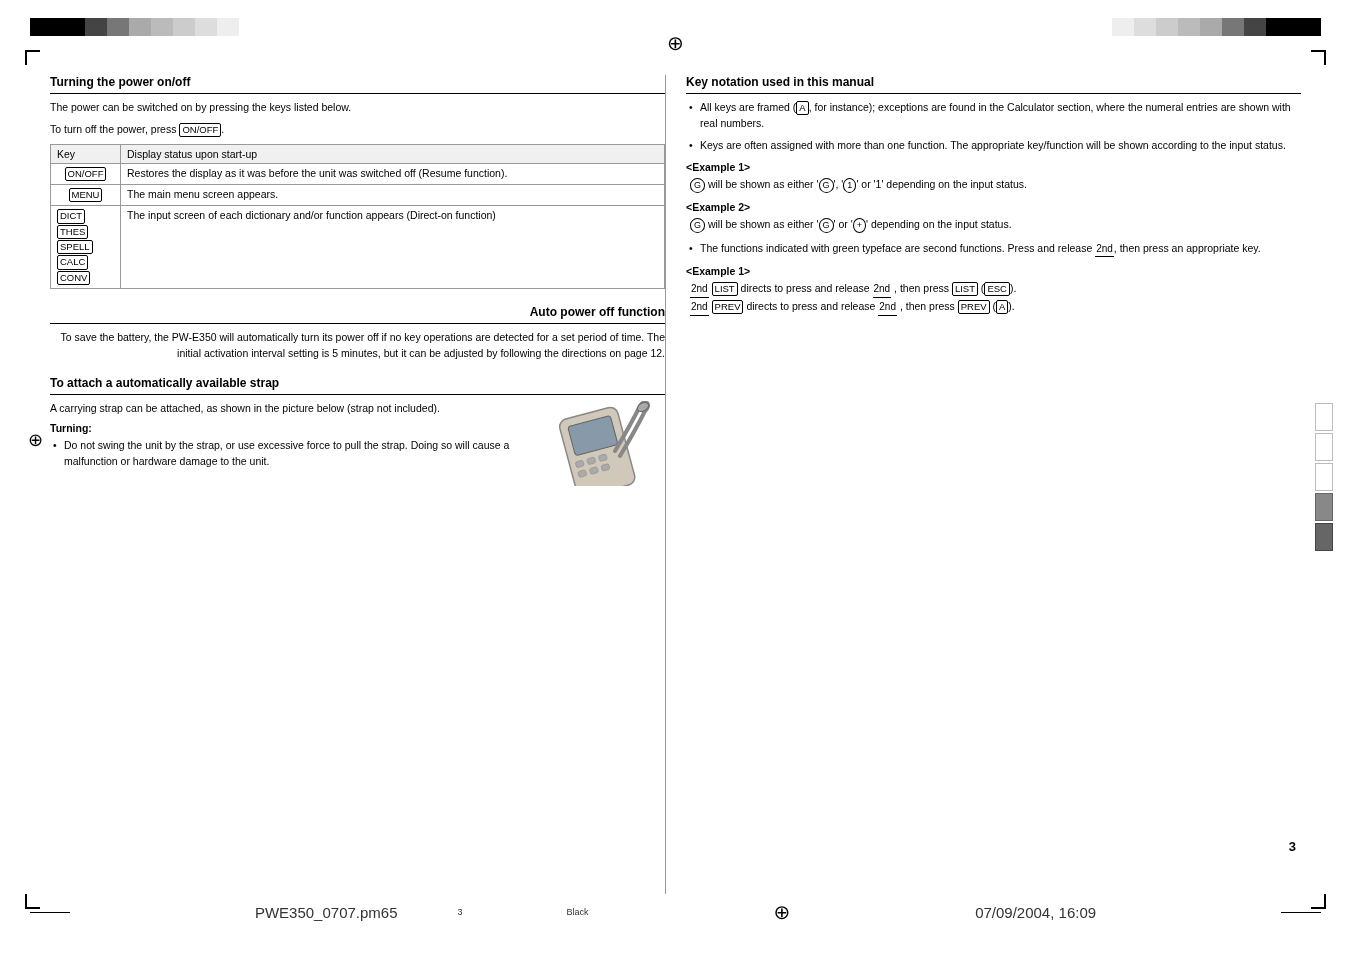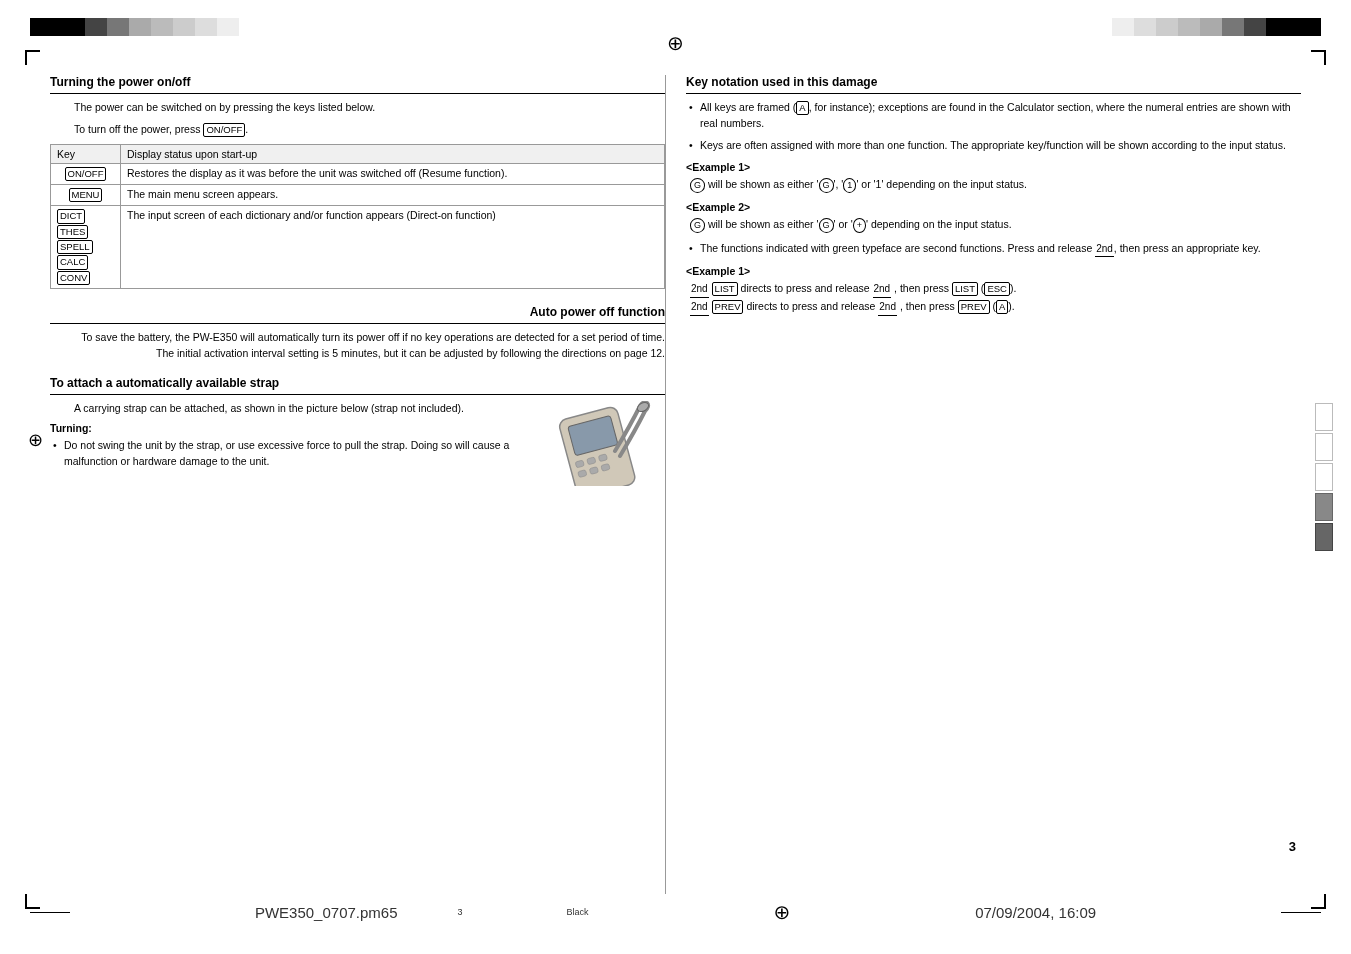--- a/index.html
+++ b/index.html
@@ -92,21 +92,20 @@
     .section-divider {
       border: none;
       border-top: 1.5px solid #000;
       margin-bottom: 6px;
     }
 
     .section-text {
       font-size: 10.5px;
       line-height: 1.5;
       margin-bottom: 6px;
-      margin-left: 24px;
     }
 
     
     .power-table {
       width: 100%;
       border-collapse: collapse;
       font-size: 10.5px;
       margin-bottom: 16px;
     }
 
@@ -513,21 +512,21 @@
             <li>Do not swing the unit by the strap, or use excessive force to pull the strap. Doing so will cause a malfunction or hardware damage to the unit.</li>
           </ul>
         </div>
       </div>
 
     </div>
 
     <div class="right-column">
 
       <div>
-        <div class="section-title">Key notation used in this damage</div>
+        <div class="section-title">Key notation used in this manual</div>
         <hr class="section-divider">
 
         <ul class="bullet-list">
           <li>
             All keys are framed (<span class="inline-key">A</span>, for instance); exceptions are found in the Calculator section, where the numeral entries are shown with real numbers.
           </li>
           <li>
             Keys are often assigned with more than one function. The appropriate key/function will be shown according to the input status.
           </li>
         </ul>

